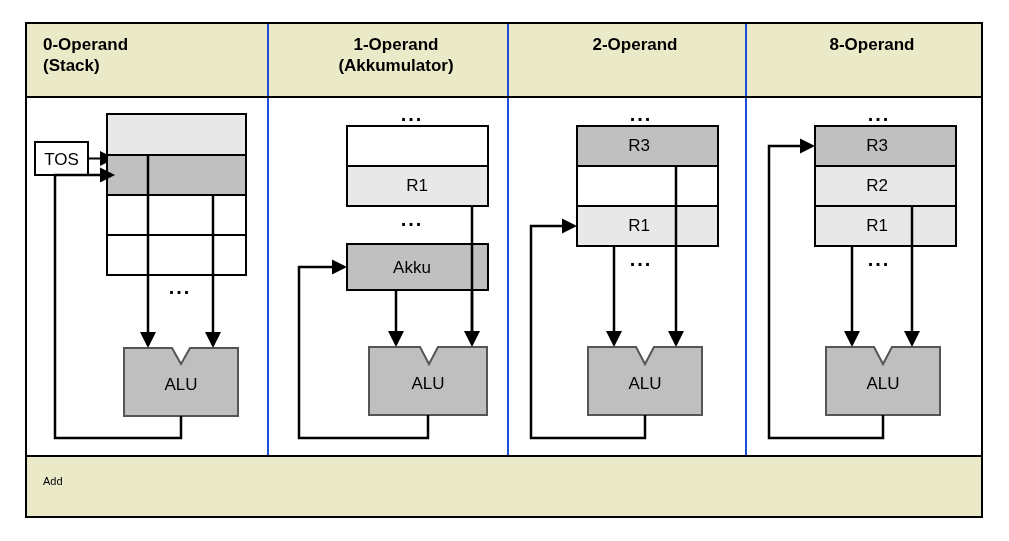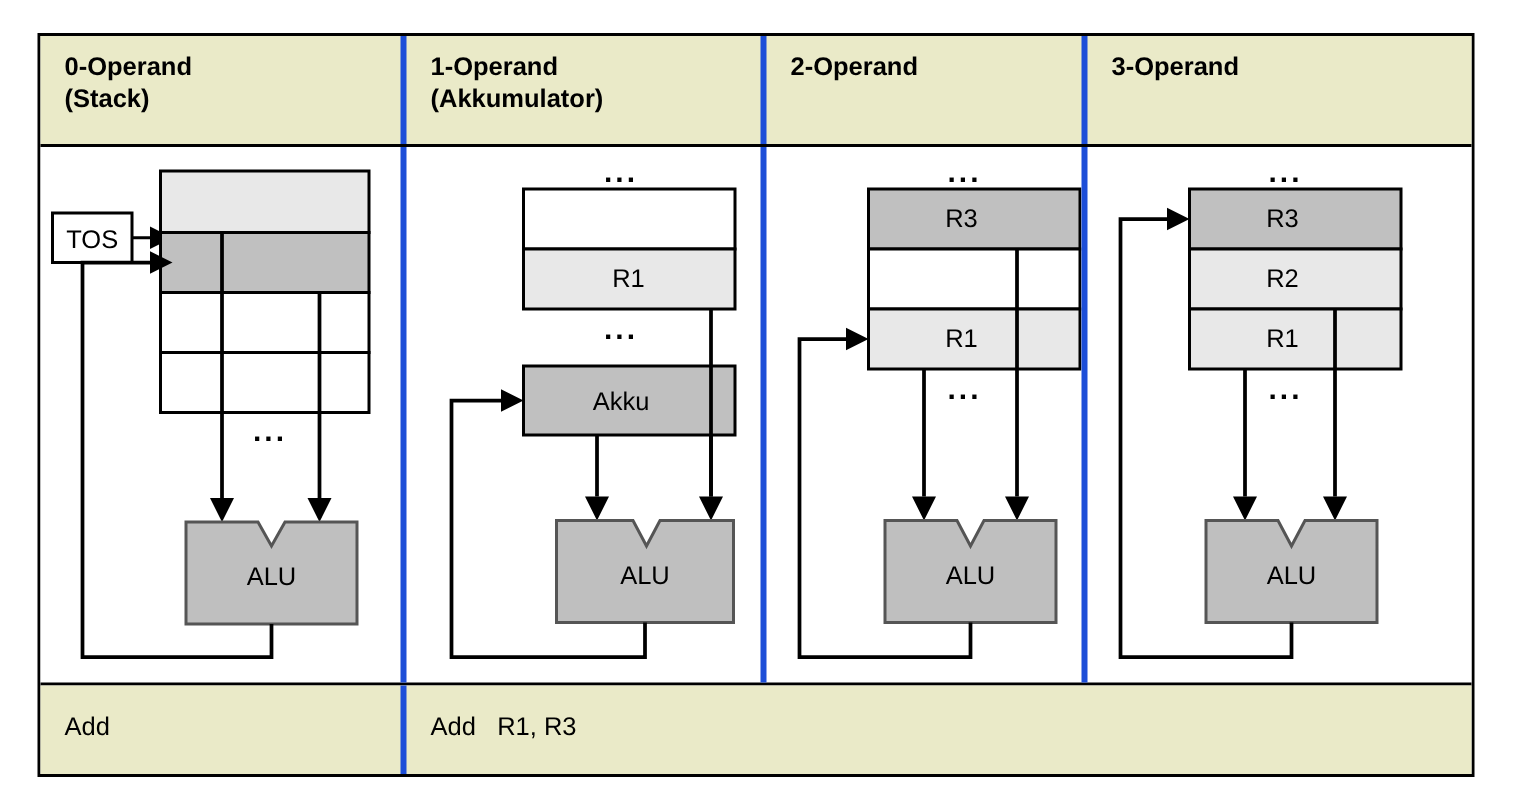--- a/index.html
+++ b/index.html
@@ -47,34 +47,34 @@
     height: 59px;
     background: #eaeac8;
   }
   .cell {
     box-sizing: border-box;
     position: relative;
     overflow: hidden;
   }
   .c0 { width: 240px; }
   .c1 { width: 240px; }
-  .c2 { width: 214px; }
+  .c2 { width: 238px; }
   .c3 { width: 236px; }
-  .cell + .cell { border-left: 4px solid #1d4ed8; }
+  .cell + .cell { border-left: 2px solid #1d4ed8; text-align: center; }
 
   .hdr-text {
     font-size: 17px;
     font-weight: bold;
     color: #000;
     line-height: 1.25;
     padding: 10px 0 0 16px;
     white-space: pre-line;
   }
   .ftr-text {
-    font-size: 17px;
+    font-size: 11px;
     color: #000;
     padding: 18px 0 0 16px;
     white-space: pre;
   }
   .diagram {
     position: absolute;
     left: 0;
     top: 0;
   }
   svg text {
@@ -97,21 +97,21 @@
 (Stack)</div>
       </div>
       <div class="cell c1">
         <div class="hdr-text">1-Operand
 (Akkumulator)</div>
       </div>
       <div class="cell c2">
         <div class="hdr-text">2-Operand</div>
       </div>
       <div class="cell c3">
-        <div class="hdr-text">3-Operand</div>
+        <div class="hdr-text">8-Operand</div>
       </div>
     </div>
 
     <div class="row row-body">
 
       <div class="cell c0">
         <svg class="diagram" width="240" height="357" viewBox="0 0 240 357">
 
           <rect x="8" y="44" width="53" height="33" fill="#ffffff" stroke="#000" stroke-width="2"></rect>
           <text class="lbl" x="34.5" y="67" text-anchor="middle">TOS</text>
@@ -233,19 +233,16 @@
           <polygon points="53,40.5 68,48 53,55.5" fill="#000"></polygon>
         </svg>
       </div>
 
     </div>
 
     <div class="row row-footer">
       <div class="cell c0">
         <div class="ftr-text">Add</div>
       </div>
-      <div class="cell c2">
-        <div class="ftr-text">Add   R1, R3</div>
-      </div>
     </div>
 
   </div>
 </div>
 
 </body></html>

